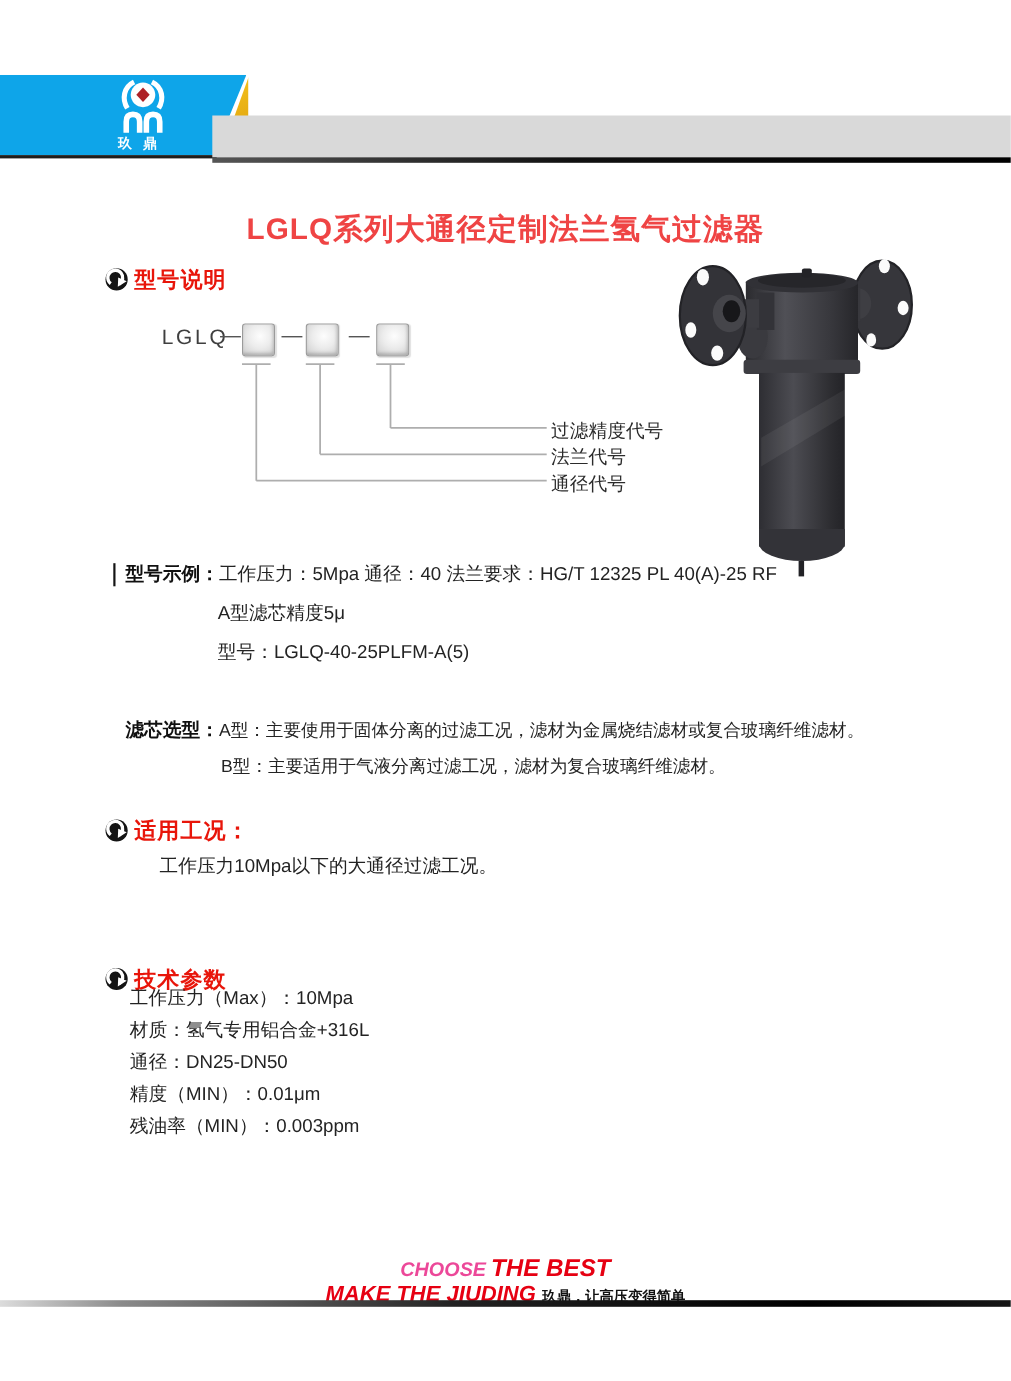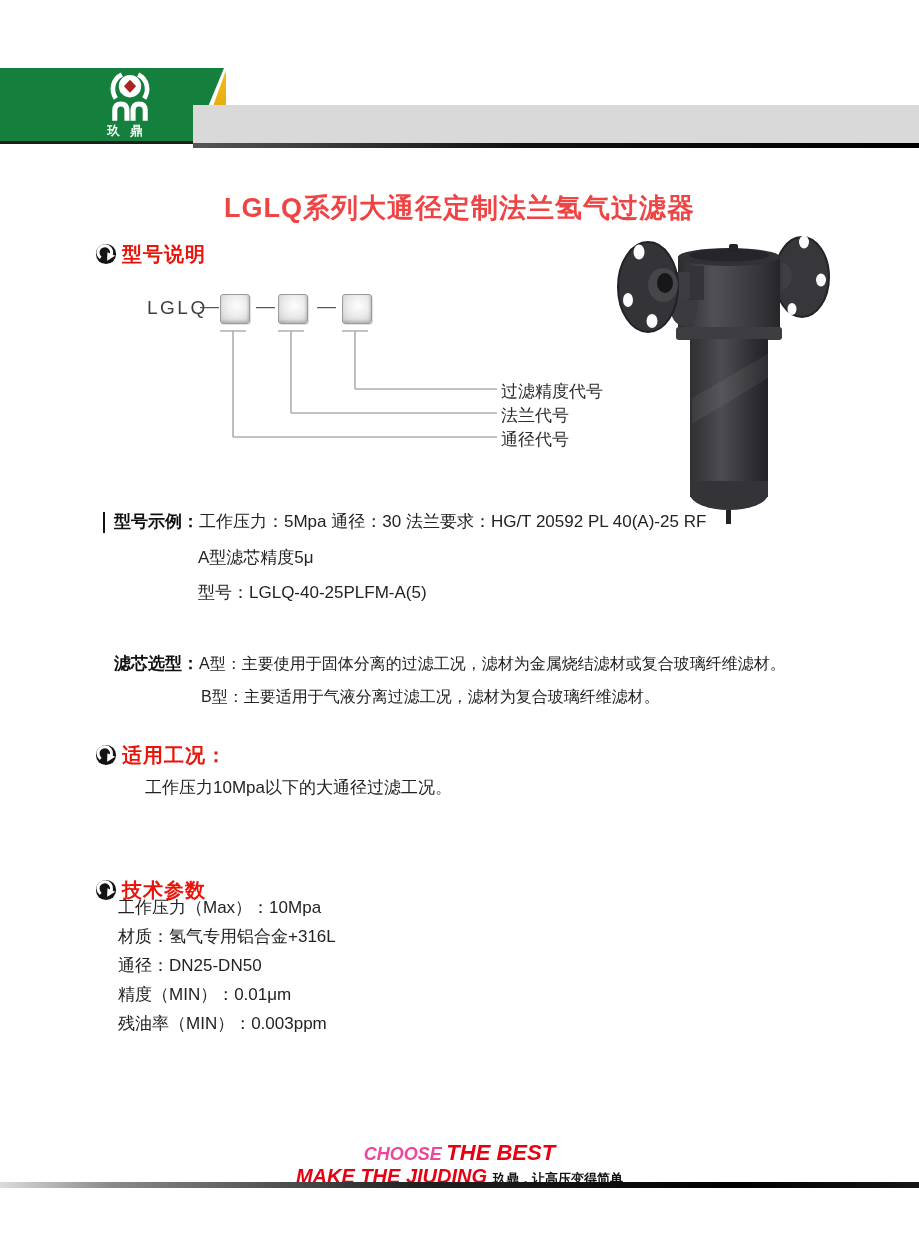--- a/index.html
+++ b/index.html
@@ -4,21 +4,21 @@
 <style>
   html,body{margin:0;padding:0;background:#ffffff;}
   .page{position:relative;width:919px;height:1255px;background:#fff;overflow:hidden;
         font-family:"Liberation Sans","DejaVu Sans",sans-serif;color:#222;}
 
   
   .gold-tri{position:absolute;left:200px;top:70px;width:26px;height:72px;z-index:2;
             background:linear-gradient(160deg,#f6c31c,#d89a0c);
             clip-path:polygon(100% 0,100% 100%,0 100%);}
   .red-banner{position:absolute;left:0;top:68px;width:224px;height:73px;z-index:3;
-              background:#15803d;
+              background:#0ea5e9;
               clip-path:polygon(0 0,224px 0,194px 73px,0 73px);}
   .red-shadow{position:absolute;left:0;top:141px;width:197px;height:3px;background:#1d1d1d;z-index:1;}
   .gray-bar{position:absolute;left:193px;top:105px;width:726px;height:38px;background:#d9d9d9;z-index:4;}
   .gray-shadow{position:absolute;left:193px;top:143px;width:726px;height:5px;z-index:4;
                background:linear-gradient(to right,#555,#111 45%,#000);}
   .logo{position:absolute;left:84px;top:3px;width:92px;height:67px;}
 
   
   .title{position:absolute;left:0;top:190px;width:919px;margin:0;text-align:center;
          font-size:27px;font-weight:900;color:#ef4444;letter-spacing:1px;}
@@ -147,21 +147,21 @@
     <rect x="84" y="46" width="14" height="26" fill="#3c3c41"></rect>
     <ellipse cx="56" cy="61" rx="30" ry="45" fill="#333338" stroke="#222226" stroke-width="2"></ellipse>
     <ellipse cx="47" cy="26" rx="5.5" ry="7.5" fill="#fbfbfb"></ellipse>
     <ellipse cx="36" cy="74" rx="5" ry="7" fill="#fbfbfb"></ellipse>
     <ellipse cx="60" cy="95" rx="5.5" ry="7" fill="#fbfbfb"></ellipse>
     <ellipse cx="71" cy="59" rx="15" ry="17" fill="#45454a"></ellipse>
     <ellipse cx="73" cy="57" rx="8" ry="10" fill="#17171a"></ellipse>
   </svg>
 
   <div class="bar"></div>
-  <div class="row" style="left:114px;top:510px;"><b>型号示例：</b><span>工作压力：5Mpa  通径：30  法兰要求：HG/T 20592  PL  40(A)-25 RF</span></div>
+  <div class="row" style="left:114px;top:510px;"><b>型号示例：</b><span>工作压力：5Mpa  通径：40  法兰要求：HG/T 12325  PL  40(A)-25 RF</span></div>
   <div class="row" style="left:198px;top:546px;">A型滤芯精度5μ</div>
   <div class="row" style="left:198px;top:581px;">型号：LGLQ-40-25PLFM-A(5)</div>
 
   <div class="row small" style="left:114px;top:652px;"><b style="font-size:17px;">滤芯选型：</b><span>A型：主要使用于固体分离的过滤工况，滤材为金属烧结滤材或复合玻璃纤维滤材。</span></div>
   <div class="row small" style="left:201px;top:687px;">B型：主要适用于气液分离过滤工况，滤材为复合玻璃纤维滤材。</div>
 
   <div class="sec-h" style="top:743px;">
     <svg class="arrow-icon" viewBox="0 0 24 24">
       <circle cx="12" cy="12" r="11" fill="#141414"></circle>
       <path d="M6.2 16.2 A7.4 7.4 0 1 1 14.6 16.6" fill="none" stroke="#ffffff" stroke-width="3.3"></path>

